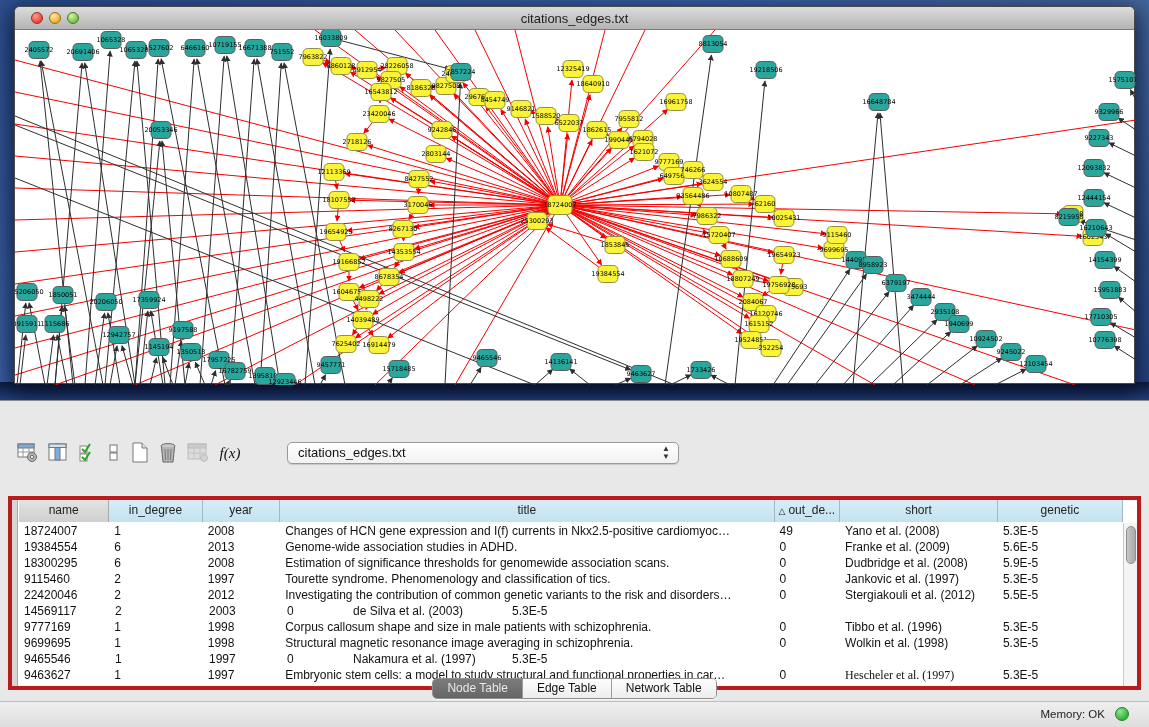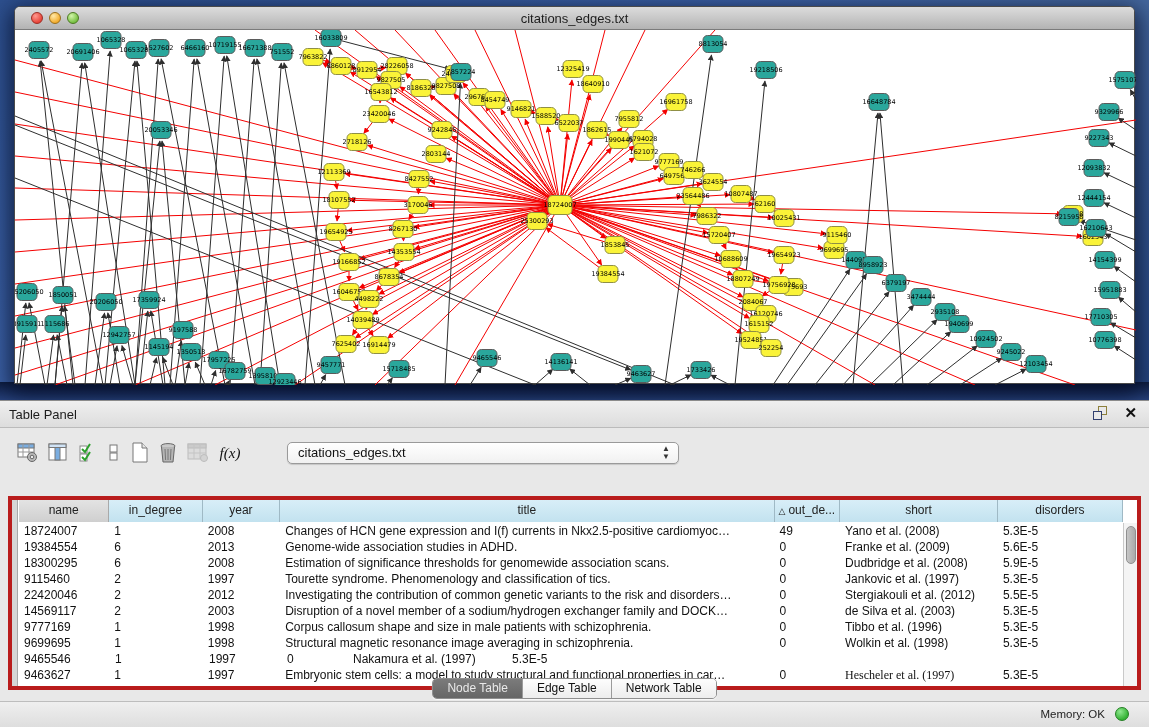--- a/index.html
+++ b/index.html
@@ -572,28 +572,20 @@
           <text x="1095" y="262.2" class="nlabel">15951883</text>
           <rect x="1076" y="278.5" width="20" height="17" rx="4.5" class="n-t"></rect>
           <text x="1086" y="289.2" class="nlabel">17710305</text>
           <rect x="1080" y="301.5" width="20" height="17" rx="4.5" class="n-t"></rect>
           <text x="1090" y="312.2" class="nlabel">10776398</text>
         </g>
     </svg>
   </div>
 
   <div id="panel">
-    <div id="panel-header">
-      <span id="panel-title">Table Panel</span>
-      <span id="float-btn">
-          <span class="sq1"></span>
-          <span class="sq2"></span>
-        </span>
-      <span id="close-btn">✕</span>
-    </div>
 
     <div id="toolbar">
       <span class="tbtn" style="left:15px">
         <svg width="21" height="20">
             <rect x="1" y="1" width="16" height="13" fill="#fff" stroke="#777"></rect>
             <rect x="1" y="1" width="16" height="4" fill="#7aade0" stroke="#777"></rect>
             <line x1="6" y1="1" x2="6" y2="14" stroke="#999"></line>
             <line x1="12" y1="1" x2="12" y2="14" stroke="#999"></line>
             <line x1="1" y1="9" x2="17" y2="9" stroke="#999"></line>
             <circle cx="15" cy="14" r="4.5" fill="#b9b9b9" stroke="#666"></circle>
@@ -655,21 +647,21 @@
 
     <div id="tablebox">
       <div id="gutter"></div>
       <div id="thead">
           <div class="th gray" style="width: 91px;">name</div>
           <div class="th" style="width: 94px;">in_degree</div>
           <div class="th" style="width: 78px;">year</div>
           <div class="th" style="width: 498px;">title</div>
           <div class="th" style="width: 66px;"><span class="sortglyph">△</span>out_de...</div>
           <div class="th" style="width: 159px;">short</div>
-          <div class="th" style="width: 126px;">disorders</div>
+          <div class="th" style="width: 126px;">genetic</div>
         </div>
       <div id="tbody">
           <div class="tr">
             <div class="td" style="width: 91px;">18724007</div>
             <div class="td" style="width: 94px;">1</div>
             <div class="td" style="width: 78px;">2008</div>
             <div class="td" style="width: 498px;">Changes of HCN gene expression and I(f) currents in Nkx2.5-positive cardiomyoc…</div>
             <div class="td" style="width: 66px;">49</div>
             <div class="td" style="width: 159px;">Yano et al. (2008)</div>
             <div class="td" style="width: 126px;">5.3E-5</div>
@@ -707,21 +699,20 @@
             <div class="td" style="width: 78px;">2012</div>
             <div class="td" style="width: 498px;">Investigating the contribution of common genetic variants to the risk and disorders…</div>
             <div class="td" style="width: 66px;">0</div>
             <div class="td" style="width: 159px;">Stergiakouli et al. (2012)</div>
             <div class="td" style="width: 126px;">5.5E-5</div>
           </div>
           <div class="tr">
             <div class="td" style="width: 91px;">14569117</div>
             <div class="td" style="width: 94px;">2</div>
             <div class="td" style="width: 78px;">2003</div>
-            <div class="td" style="width: 498px;">Disruption of a novel member of a sodium/hydrogen exchanger family and DOCK…</div>
             <div class="td" style="width: 66px;">0</div>
             <div class="td" style="width: 159px;">de Silva et al. (2003)</div>
             <div class="td" style="width: 126px;">5.3E-5</div>
           </div>
           <div class="tr">
             <div class="td" style="width: 91px;">9777169</div>
             <div class="td" style="width: 94px;">1</div>
             <div class="td" style="width: 78px;">1998</div>
             <div class="td" style="width: 498px;">Corpus callosum shape and size in male patients with schizophrenia.</div>
             <div class="td" style="width: 66px;">0</div>

